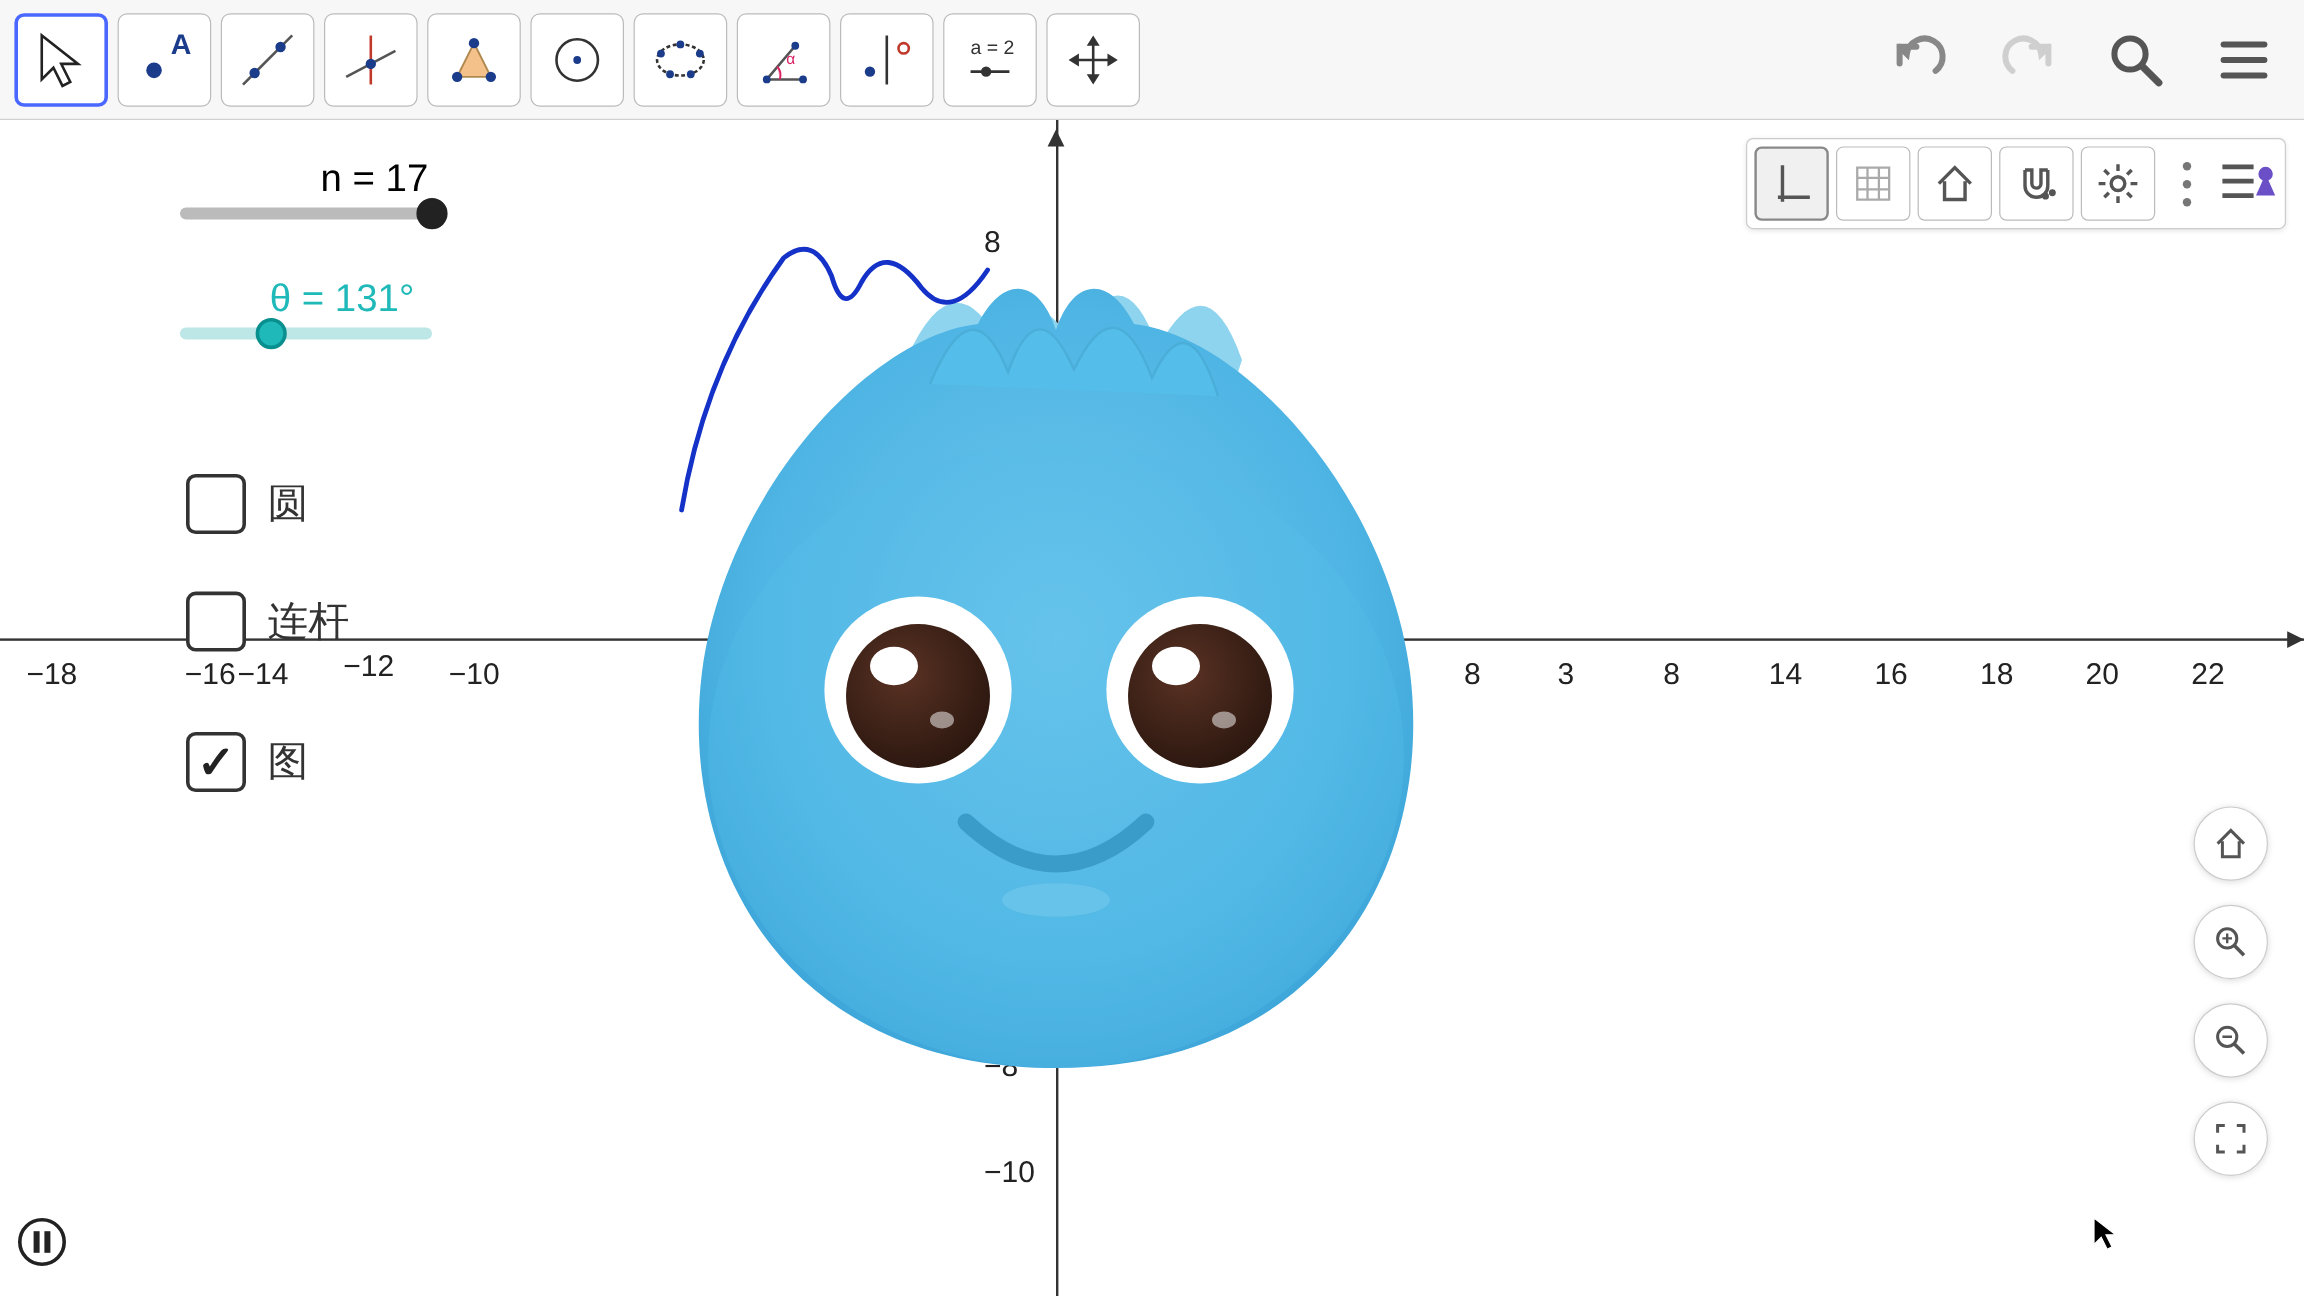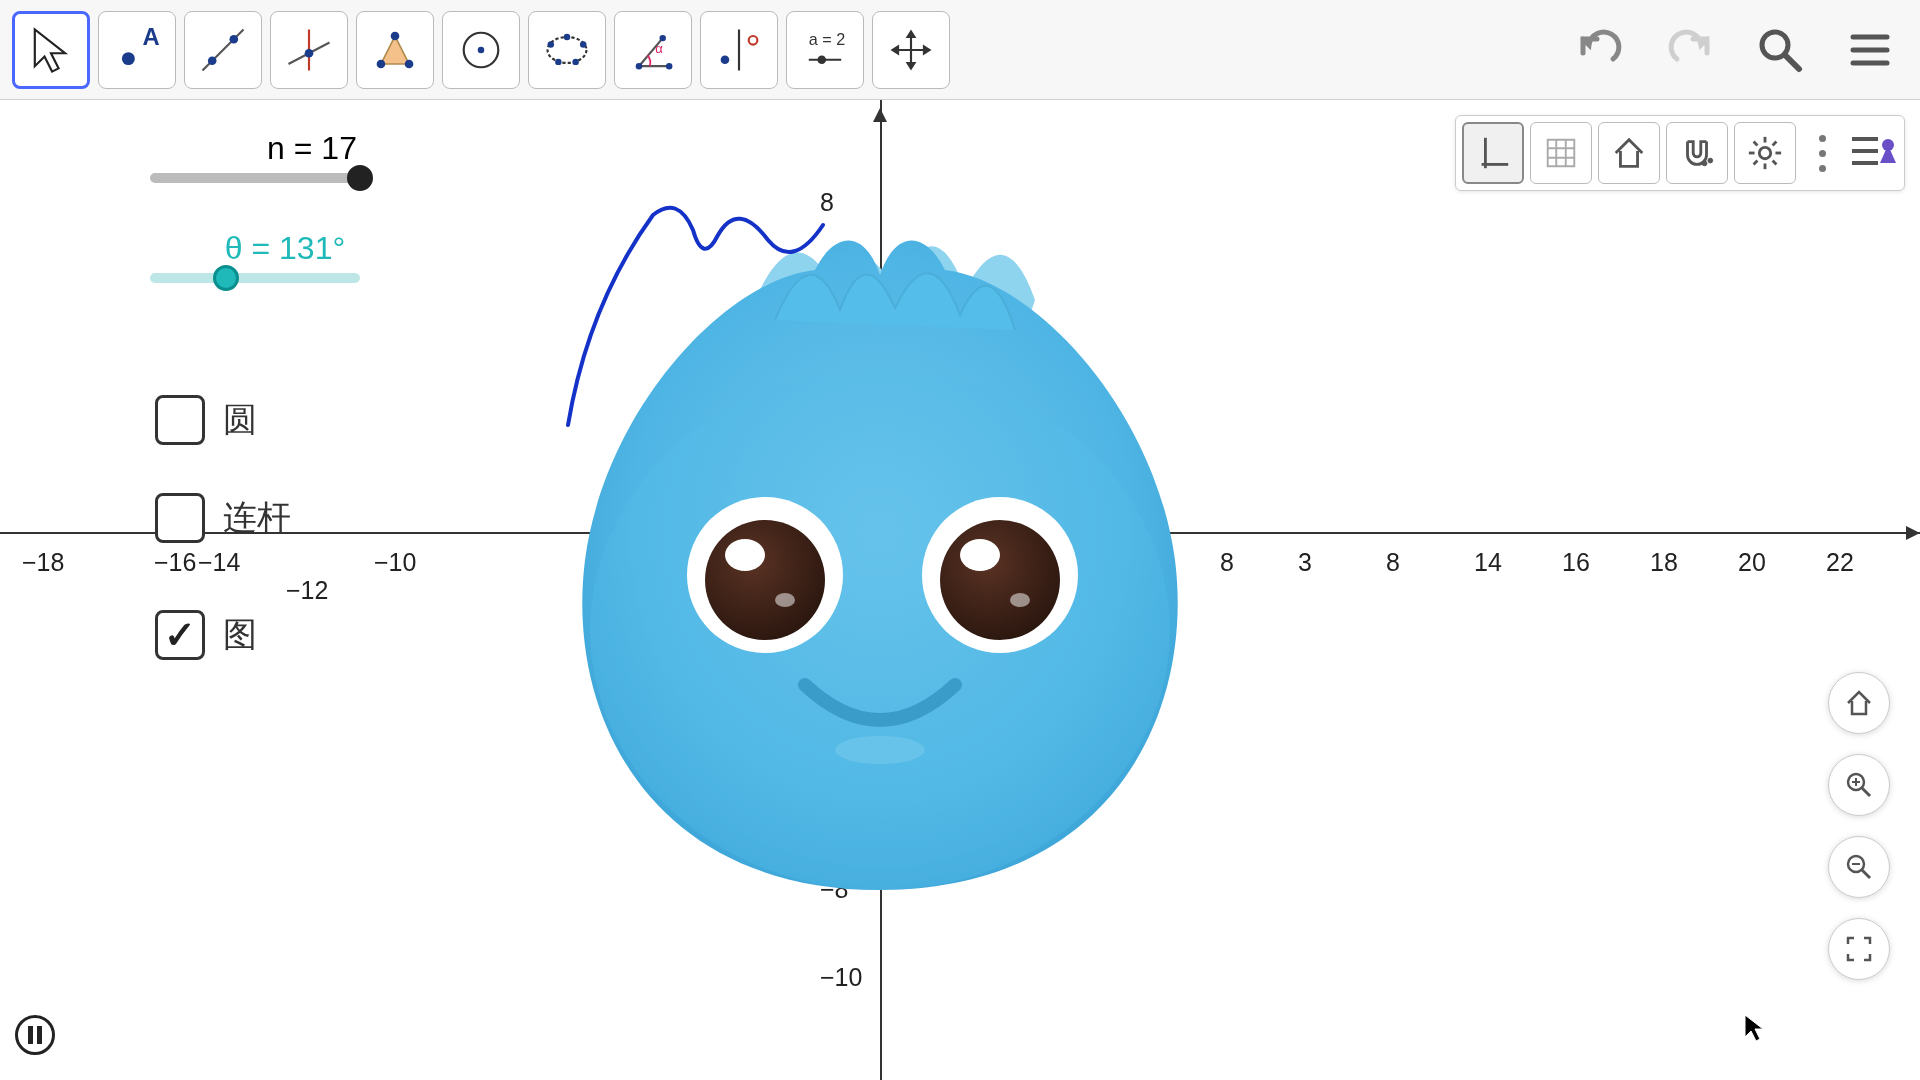--- a/index.html
+++ b/index.html
@@ -207,21 +207,21 @@
 <div class="canvas">
 
   <div class="axis x-axis"></div>
   <div class="axis y-axis"></div>
   <div class="arrow-x"></div>
   <div class="arrow-y"></div>
   <div id="xticks">
       <div class="tick-label" style="top: 448px; left: 22px;">−18</div>
       <div class="tick-label" style="top: 448px; left: 110px; margin-left: 44px;">−16</div>
       <div class="tick-label" style="top: 448px; left: 198px;">−14</div>
-      <div class="tick-label" style="top: 476px; left: 286px;">−12</div>
+      <div class="tick-label" style="top: 441px; left: 286px;">−12</div>
       <div class="tick-label" style="top: 448px; left: 374px;">−10</div>
       <div class="tick-label" style="top: 448px; left: 1220px;">8</div>
       <div class="tick-label" style="top: 448px; left: 1298px;">3</div>
       <div class="tick-label" style="top: 448px; left: 1386px;">8</div>
       <div class="tick-label" style="top: 448px; left: 1474px;">14</div>
       <div class="tick-label" style="top: 448px; left: 1562px;">16</div>
       <div class="tick-label" style="top: 448px; left: 1650px;">18</div>
       <div class="tick-label" style="top: 448px; left: 1738px;">20</div>
       <div class="tick-label" style="top: 448px; left: 1826px;">22</div>
     </div>

